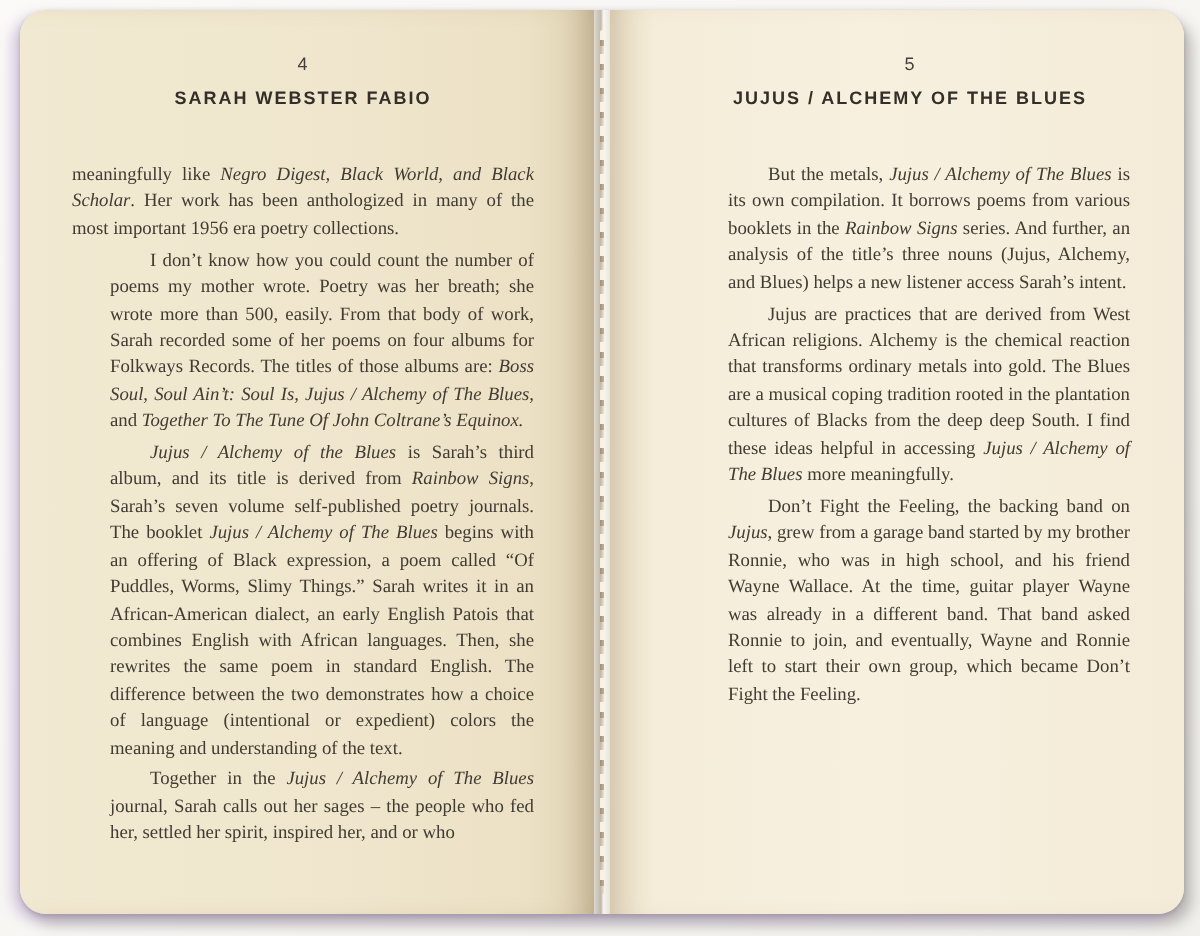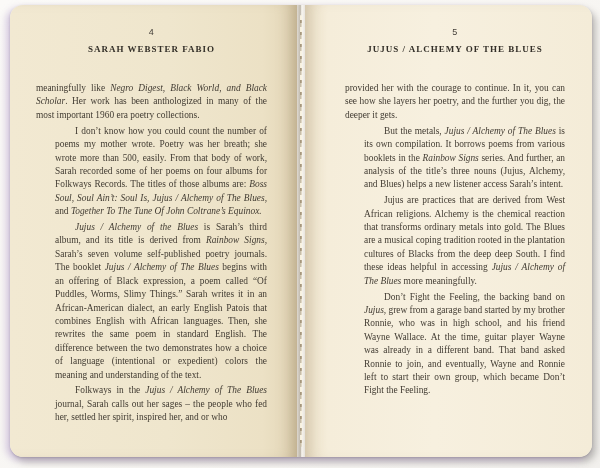--- a/index.html
+++ b/index.html
@@ -39,21 +39,21 @@
       rgba(140,118,80,0.55) 5px,rgba(140,118,80,0.55) 8px,
       rgba(205,190,155,0.4) 8px,rgba(205,190,155,0.4) 12px);
     border-radius:1px;
   }
   header{text-align:center;}
   .pagenum{
     font-family:"Liberation Sans", sans-serif;
     font-size:9px;color:#45403a;letter-spacing:.5px;margin-bottom:7px;
   }
   .running-head{
-    font-family:Liberation Serif, serif;
+    font-family:Liberation Sans, sans-serif;
     font-size:9px;font-weight:700;letter-spacing:1px;color:#332f28;
     margin:0;
   }
   .body-text{
     margin-top:28px;
     font-size:9.4px;line-height:13.4px;color:#413b32;
     text-align:justify;
   }
   .para{margin:0;}
   .para + .para{margin-top:2.5px;}
@@ -64,37 +64,36 @@
 <body>
 
 <div class="book">
 
   <section class="page left">
     <header>
       <div class="pagenum">4</div>
       <h1 class="running-head">SARAH WEBSTER FABIO</h1>
     </header>
     <div class="body-text">
-        <p class="para"><span>meaningfully like </span><span class="it">Negro Digest, Black World, and Black Scholar</span><span>. Her work has been anthologized in many of the most important 1960 era poetry collections.</span></p>
+        <p class="para"><span>meaningfully like </span><span class="it">Negro Digest, Black World, and Black Scholar</span><span>. Her work has been anthologized in many of the most important 1956 era poetry collections.</span></p>
         <p class="para indent"><span>I don’t know how you could count the number of poems my mother wrote. Poetry was her breath; she wrote more than 500, easily. From that body of work, Sarah recorded some of her poems on four albums for Folkways Records. The titles of those albums are: </span><span class="it">Boss Soul, Soul Ain’t: Soul Is, Jujus / Alchemy of The Blues,</span><span> and </span><span class="it">Together To The Tune Of John Coltrane’s Equinox.</span></p>
         <p class="para indent"><span class="it">Jujus / Alchemy of the Blues</span><span> is Sarah’s third album, and its title is derived from </span><span class="it">Rainbow Signs</span><span>, Sarah’s seven volume self-published poetry journals. The booklet </span><span class="it">Jujus / Alchemy of The Blues</span><span> begins with an offering of Black expression, a poem called “Of Puddles, Worms, Slimy Things.”  Sarah writes it in an African-American dialect, an early English Patois that combines English with African languages. Then, she rewrites the same poem in standard English. The difference between the two demonstrates how a choice of language (intentional or expedient) colors the meaning and understanding of the text.</span></p>
-        <p class="para indent"><span>Folkways in the </span><span class="it">Jujus / Alchemy of The Blues</span><span> journal, Sarah calls out her sages – the people who fed her, settled her spirit, inspired her, and or who</span></p>
+        <p class="para indent"><span>Together in the </span><span class="it">Jujus / Alchemy of The Blues</span><span> journal, Sarah calls out her sages – the people who fed her, settled her spirit, inspired her, and or who</span></p>
       </div>
   </section>
 
   <div class="gutter">
     <div class="stitches"></div>
   </div>
 
   <section class="page right">
     <header>
       <div class="pagenum">5</div>
       <h1 class="running-head">JUJUS / ALCHEMY OF THE BLUES</h1>
     </header>
     <div class="body-text">
-        <p class="para"><span>provided her with the courage to continue. In it, you can see how she layers her poetry, and the further you dig, the deeper it gets.</span></p>
         <p class="para indent"><span>But the metals, </span><span class="it">Jujus / Alchemy of The Blues</span><span> is its own compilation. It borrows poems from various booklets in the </span><span class="it">Rainbow Signs</span><span> series. And further, an analysis of the title’s three nouns (Jujus, Alchemy, and Blues) helps a new listener access Sarah’s intent.</span></p>
         <p class="para indent"><span>Jujus are practices that are derived from West African religions. Alchemy is the chemical reaction that transforms ordinary metals into gold. The Blues are a musical coping tradition rooted in the plantation cultures of Blacks from the deep deep South. I find these ideas helpful in accessing </span><span class="it">Jujus / Alchemy of The Blues</span><span> more meaningfully.</span></p>
         <p class="para indent"><span>Don’t Fight the Feeling, the backing band on </span><span class="it">Jujus</span><span>, grew from a garage band started by my brother Ronnie, who was in high school, and his friend Wayne Wallace. At the time, guitar player Wayne was already in a different band. That band asked Ronnie to join, and eventually, Wayne and Ronnie left to start their own group, which became Don’t Fight the Feeling.</span></p>
       </div>
   </section>
 
 </div>
 
 </body></html>

